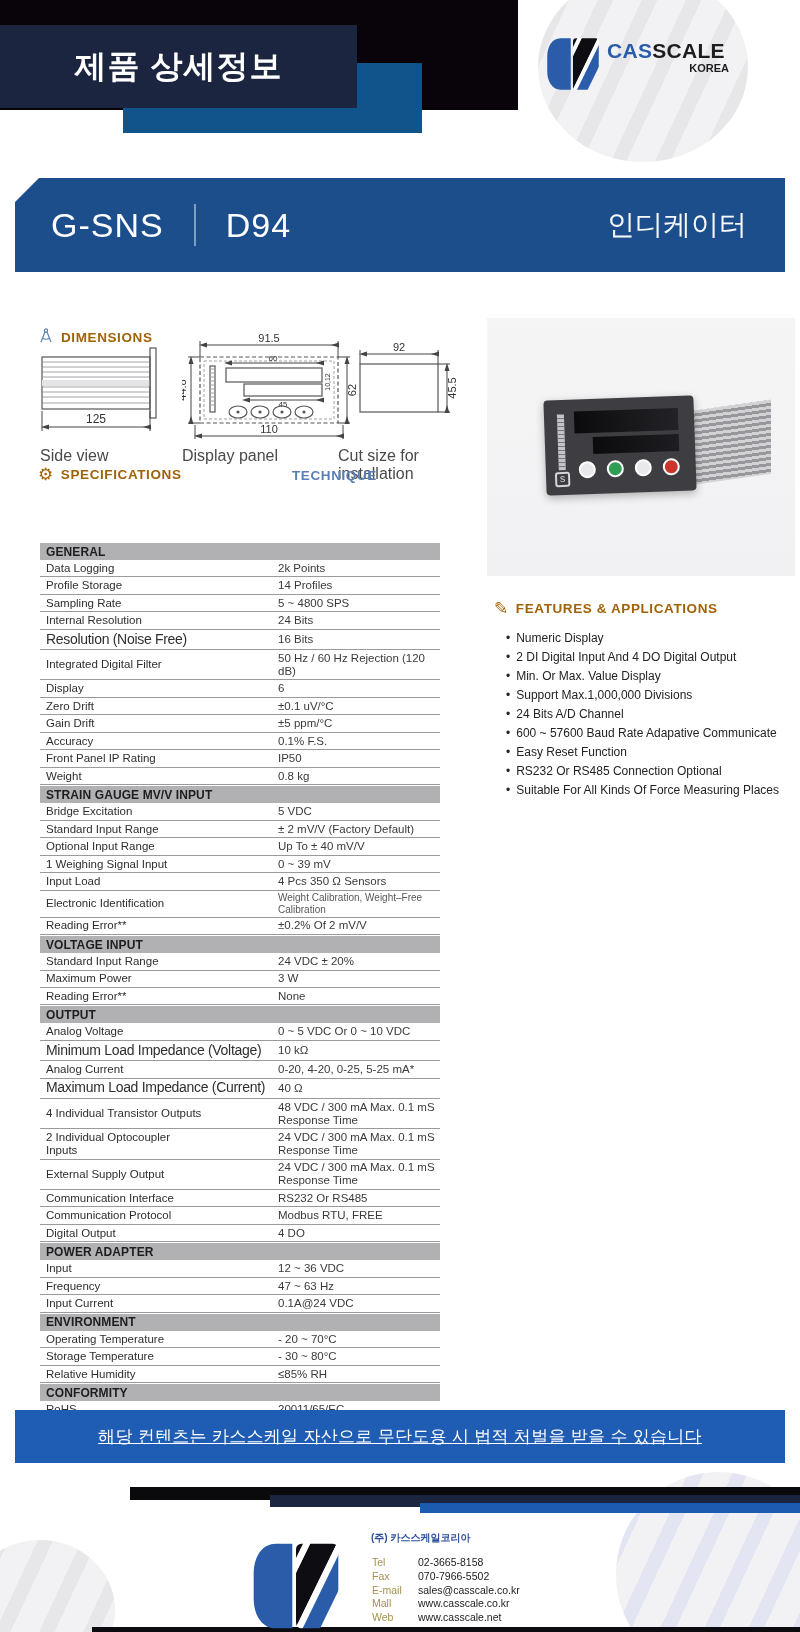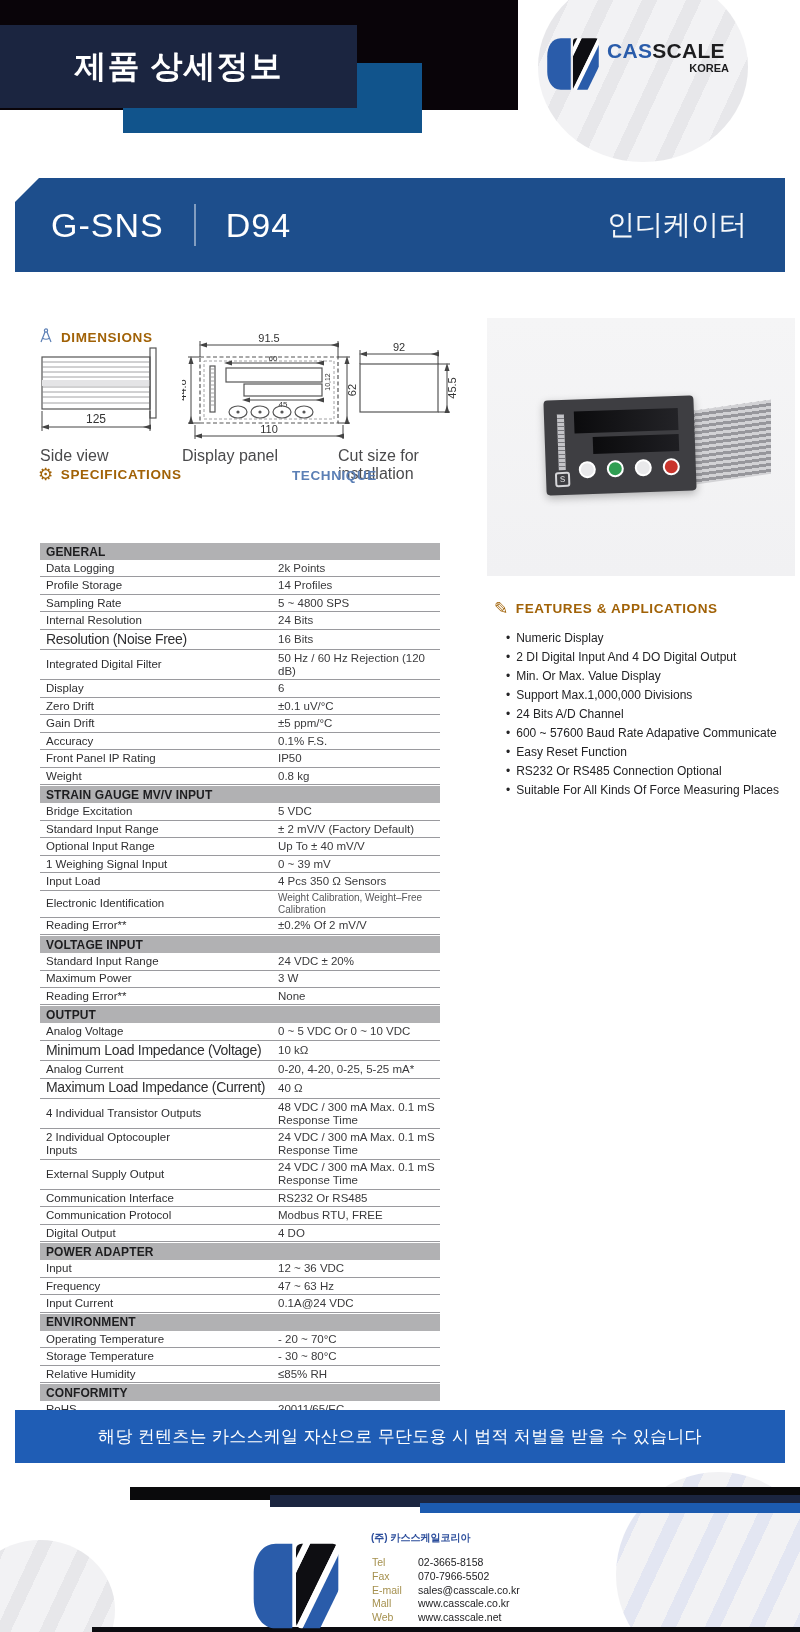--- a/index.html
+++ b/index.html
@@ -82,21 +82,21 @@
   .spec-value.sm { font-size:10px; color:#57575a; }
 
   
   .features-list { position:absolute; left:506px; top:632px; width:290px; }
   .feat-item { font-size:12px; color:#232325; margin-bottom:5.6px; line-height:1.12; }
   .feat-item .blt { margin-right:6px; }
 
   
   .warning { position:absolute; left:15px; top:1410px; width:770px; height:53px; background:#1f5db5;
              display:flex; align-items:center; justify-content:center; color:#fff; font-size:17px;
-             font-weight:500; letter-spacing:.3px; }
+             font-weight:500; letter-spacing:.3px;text-decoration:underline; }
 
   
   .bar-black { position:absolute; left:130px; top:1487px; width:670px; height:13px; background:#0a0a0c; }
   .bar-navy  { position:absolute; left:270px; top:1495px; width:530px; height:12px; background:#1b2540; }
   .bar-blue  { position:absolute; left:420px; top:1503px; width:380px; height:10px; background:#1c5bb0; }
   .bar-bottom{ position:absolute; left:92px; top:1627px; width:708px; height:5px; background:#0c0c10; }
 
   
   .f-logo { position:absolute; left:250px; top:1540px; }
   .f-company { position:absolute; left:371px; top:1531px; font-size:10px; font-weight:bold; color:#2b4d9b; }

